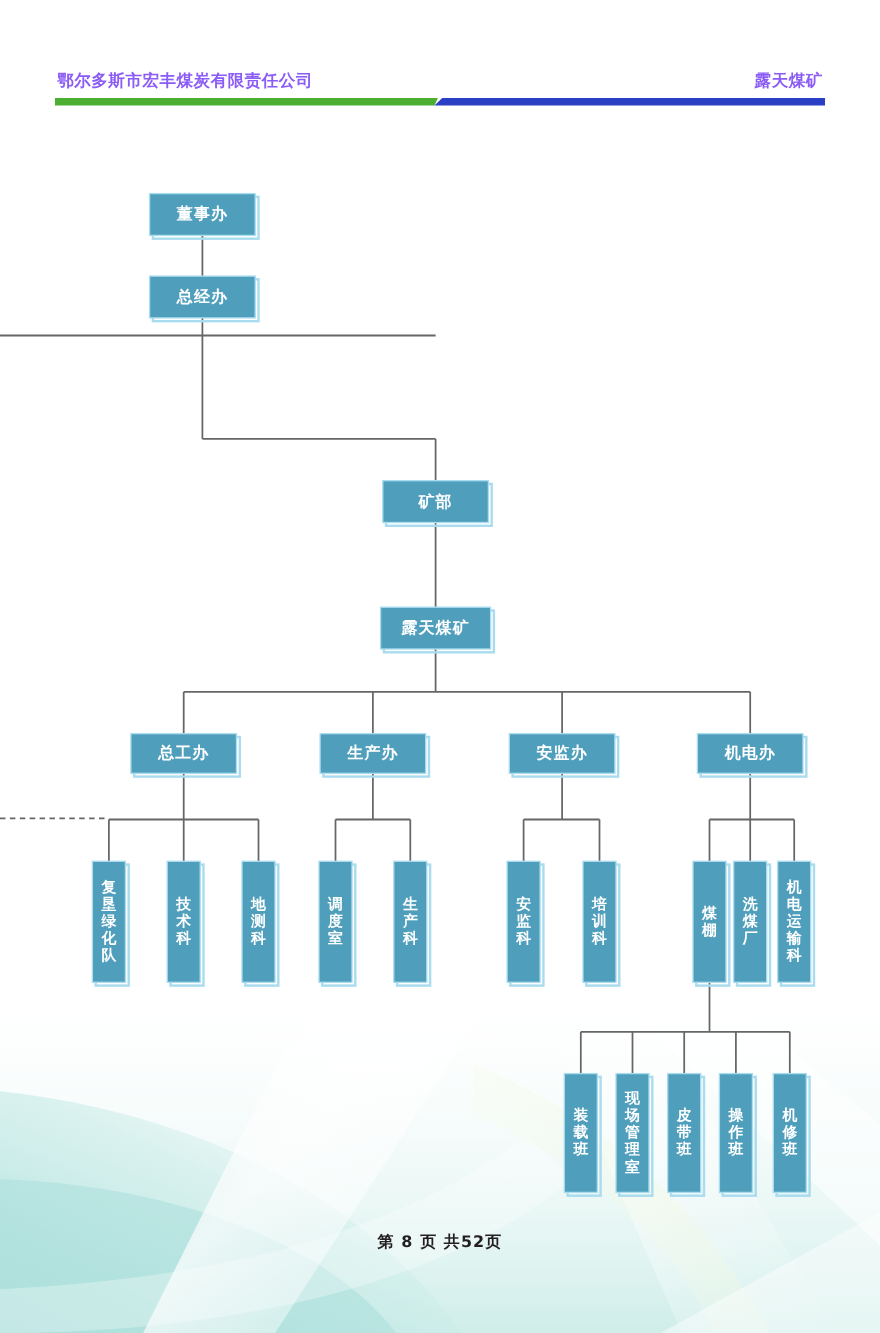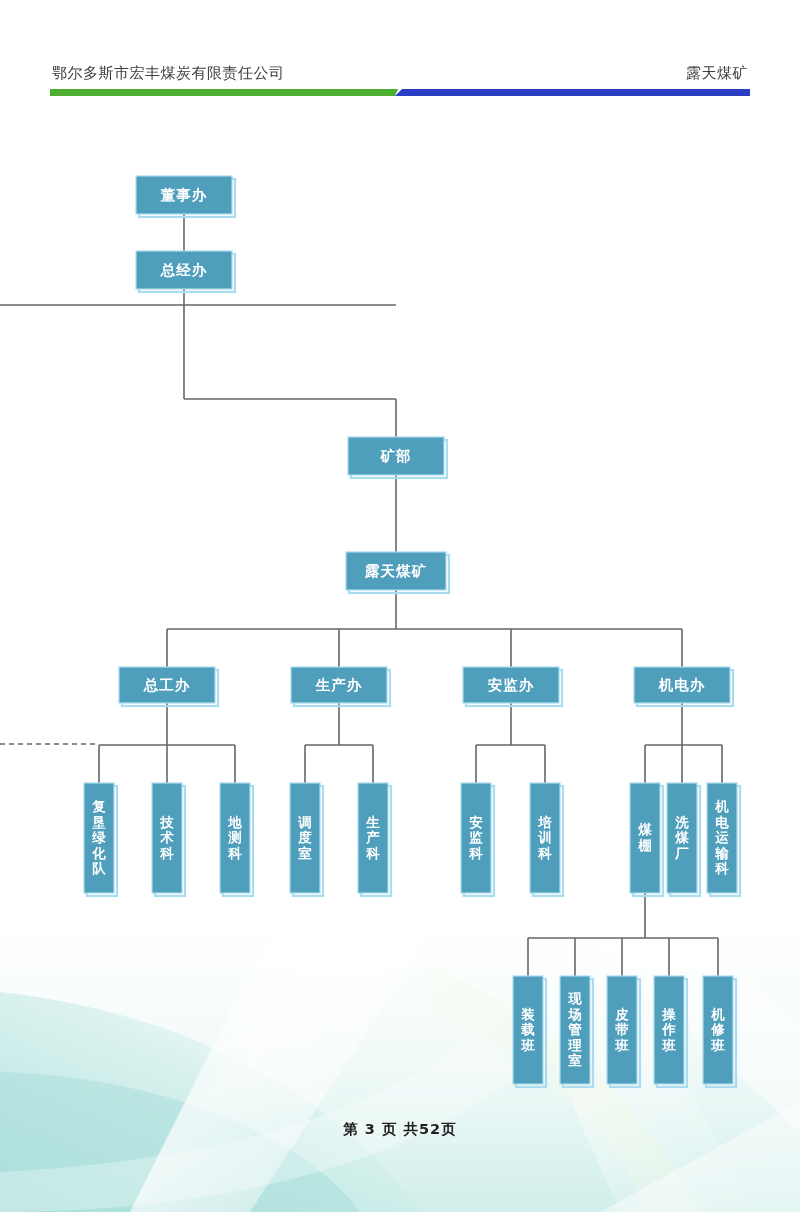--- a/index.html
+++ b/index.html
@@ -9,21 +9,21 @@
     font-family:"DejaVu Sans","Liberation Sans",sans-serif;
     position:relative;overflow:hidden;
   }
   #page{position:absolute;inset:0;width:800px;height:1212px;}
 
   
   .watermark{position:absolute;left:0;bottom:0;width:800px;height:340px;z-index:0;pointer-events:none;}
 
   
   .header{position:absolute;left:0;top:0;width:800px;height:110px;z-index:5;}
-  .hdr-text{position:absolute;top:64px;font-size:15px;font-weight:normal;color:#404040;letter-spacing:.5px;white-space:nowrap;}
+  .hdr-text{position:absolute;top:64px;font-size:15px;font-weight:bold;color:#8b5cf6;letter-spacing:.5px;white-space:nowrap;}
   .hdr-left{left:52px;}
   .hdr-right{right:52px;}
   .hdr-rule{position:absolute;left:50px;top:88px;width:700px;height:9px;}
 
   
   .footer{position:absolute;left:0;top:1120px;width:800px;text-align:center;z-index:6;
           font-size:14.5px;font-weight:bold;color:#231f20;letter-spacing:1px;}
 
   
   .chart{position:absolute;left:0;top:0;width:800px;height:1212px;z-index:3;}
@@ -234,15 +234,15 @@
           <text x="669" y="1014.5" class="node-text" font-size="13.5"><tspan x="669" dy="0">操</tspan><tspan x="669" dy="15.5">作</tspan><tspan x="669" dy="15.5">班</tspan></text>
         </g>
         <g>
           <rect x="706" y="979" width="30" height="108" fill="none" stroke="#a9dcef" stroke-width="2.2"></rect>
           <rect x="703" y="976" width="30" height="108" fill="#4f9fbc" stroke="#a9dcef" stroke-width="1.2"></rect>
           <text x="718" y="1014.5" class="node-text" font-size="13.5"><tspan x="718" dy="0">机</tspan><tspan x="718" dy="15.5">修</tspan><tspan x="718" dy="15.5">班</tspan></text>
         </g>
       </g>
     </svg>
 
-  <div class="footer">第 3 页  共52页</div>
+  <div class="footer">第 8 页  共52页</div>
 
 </div>
 
 </body></html>

